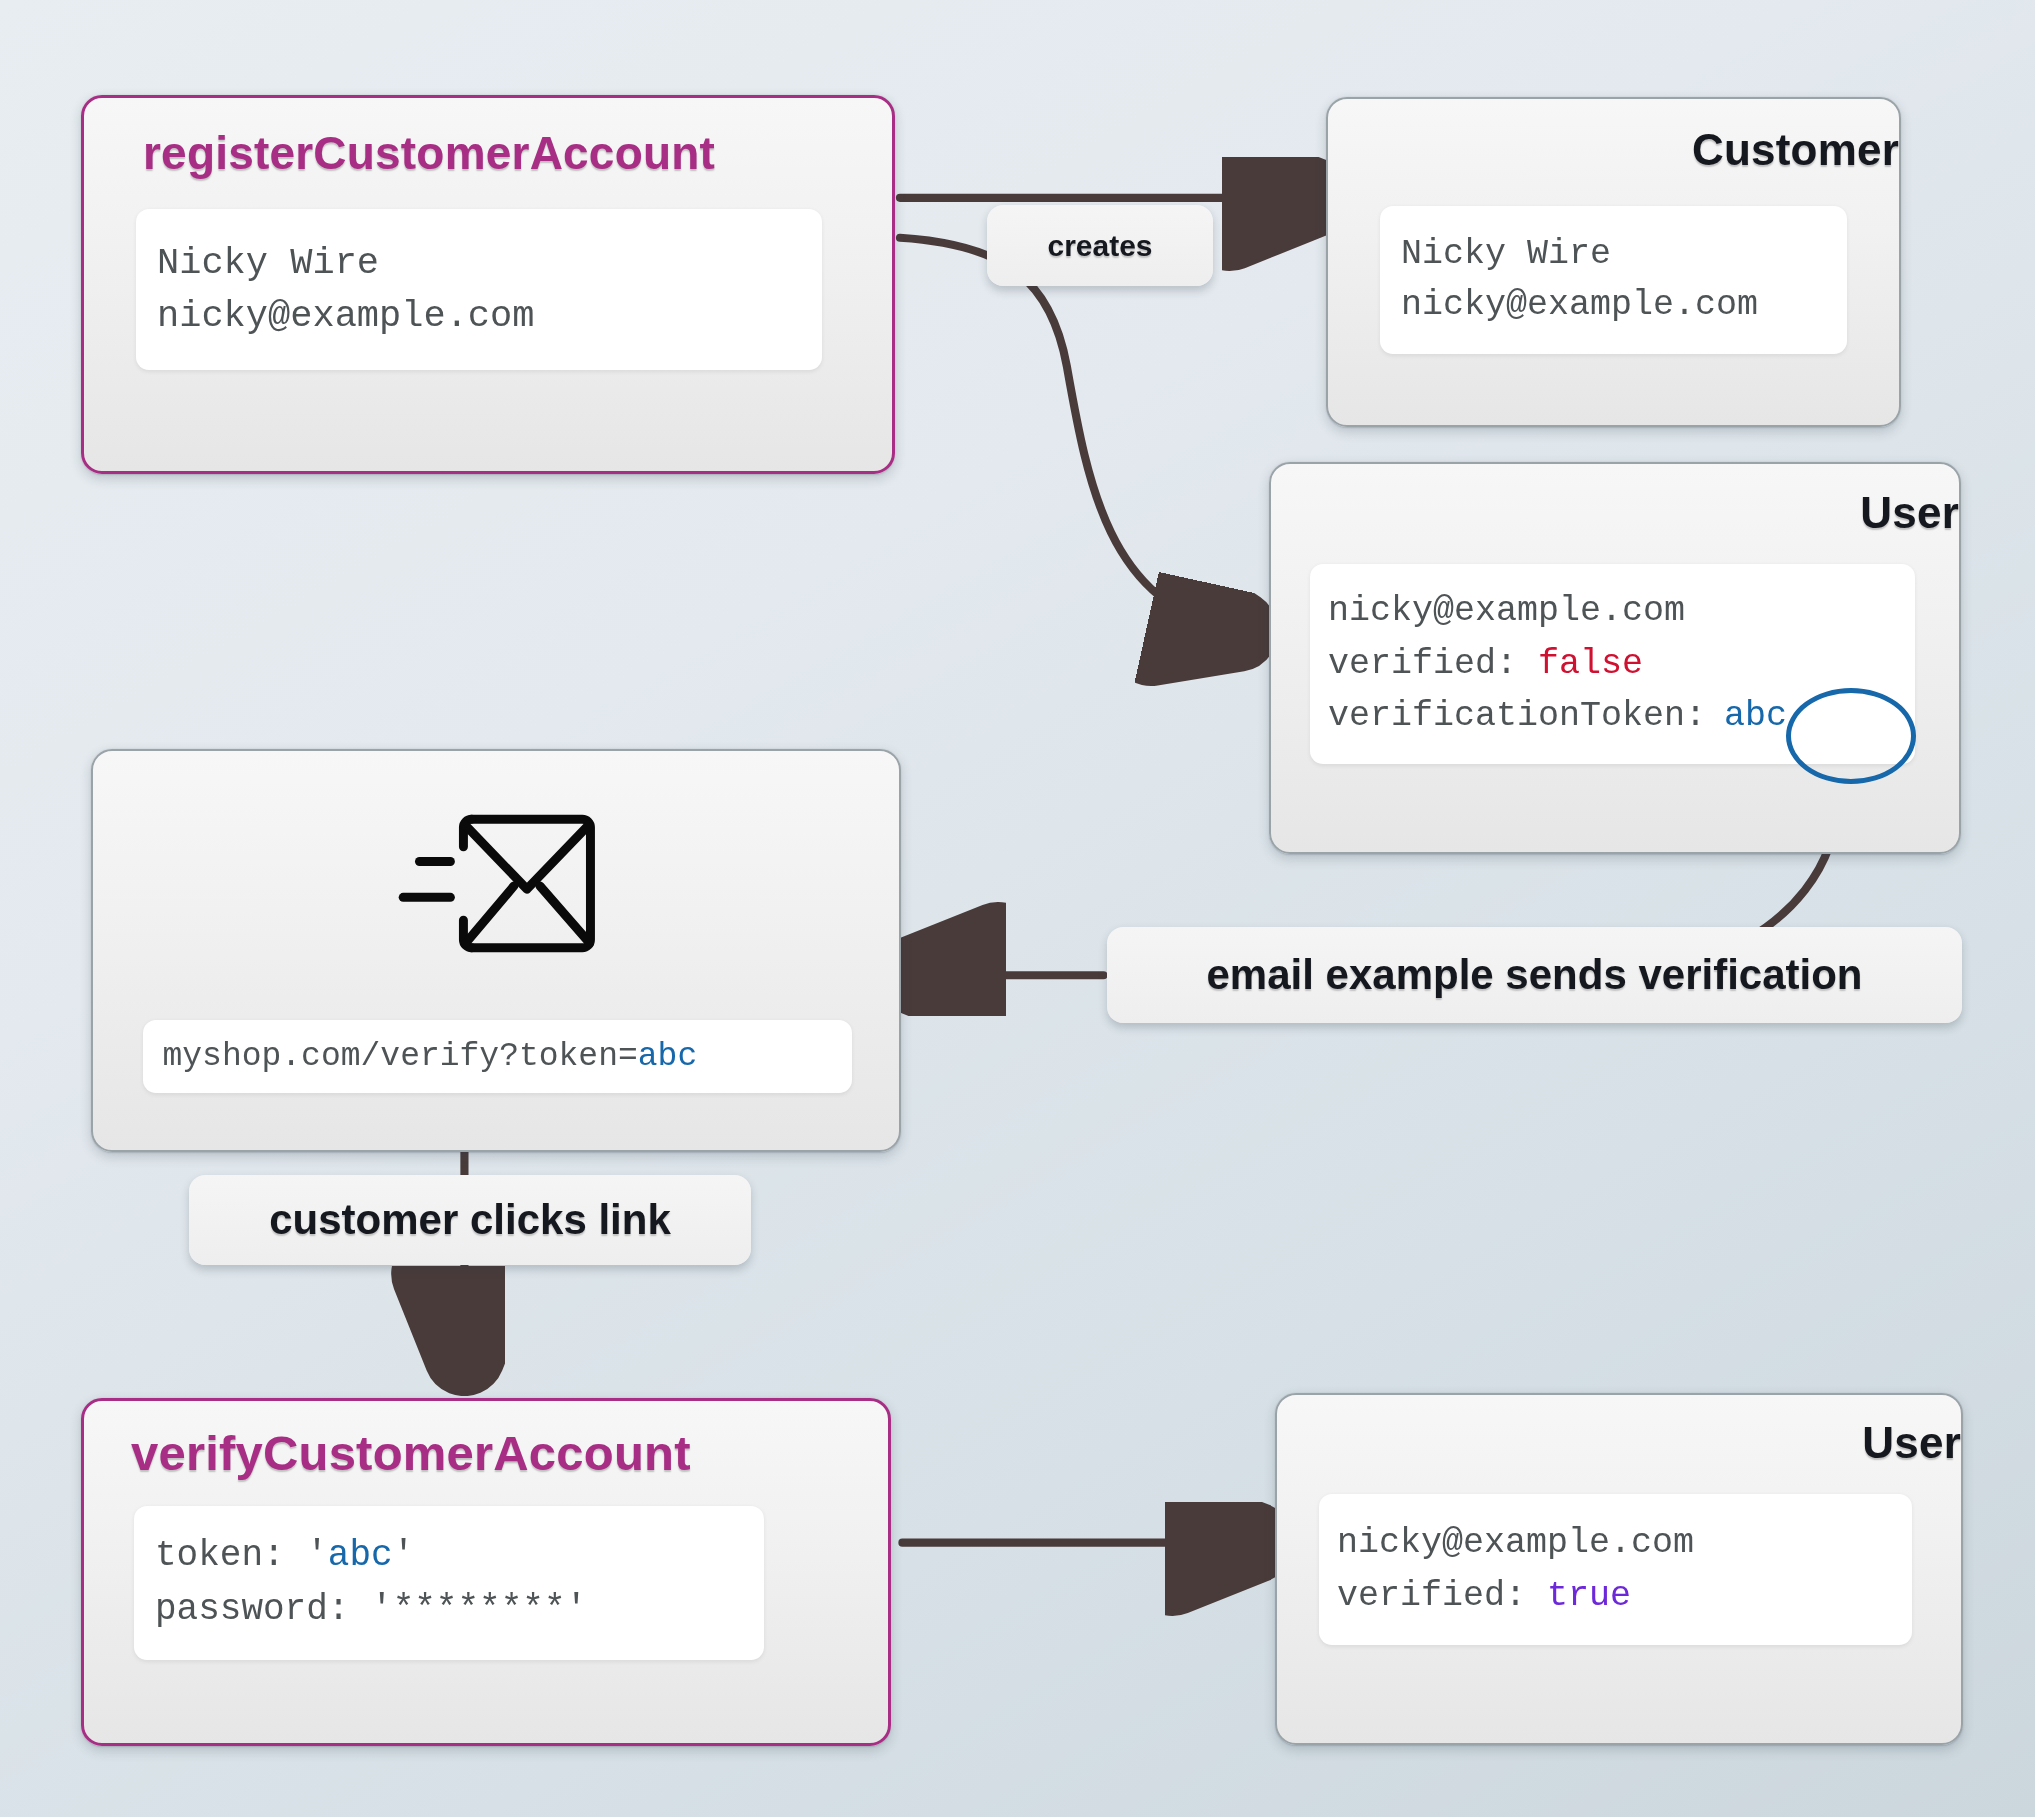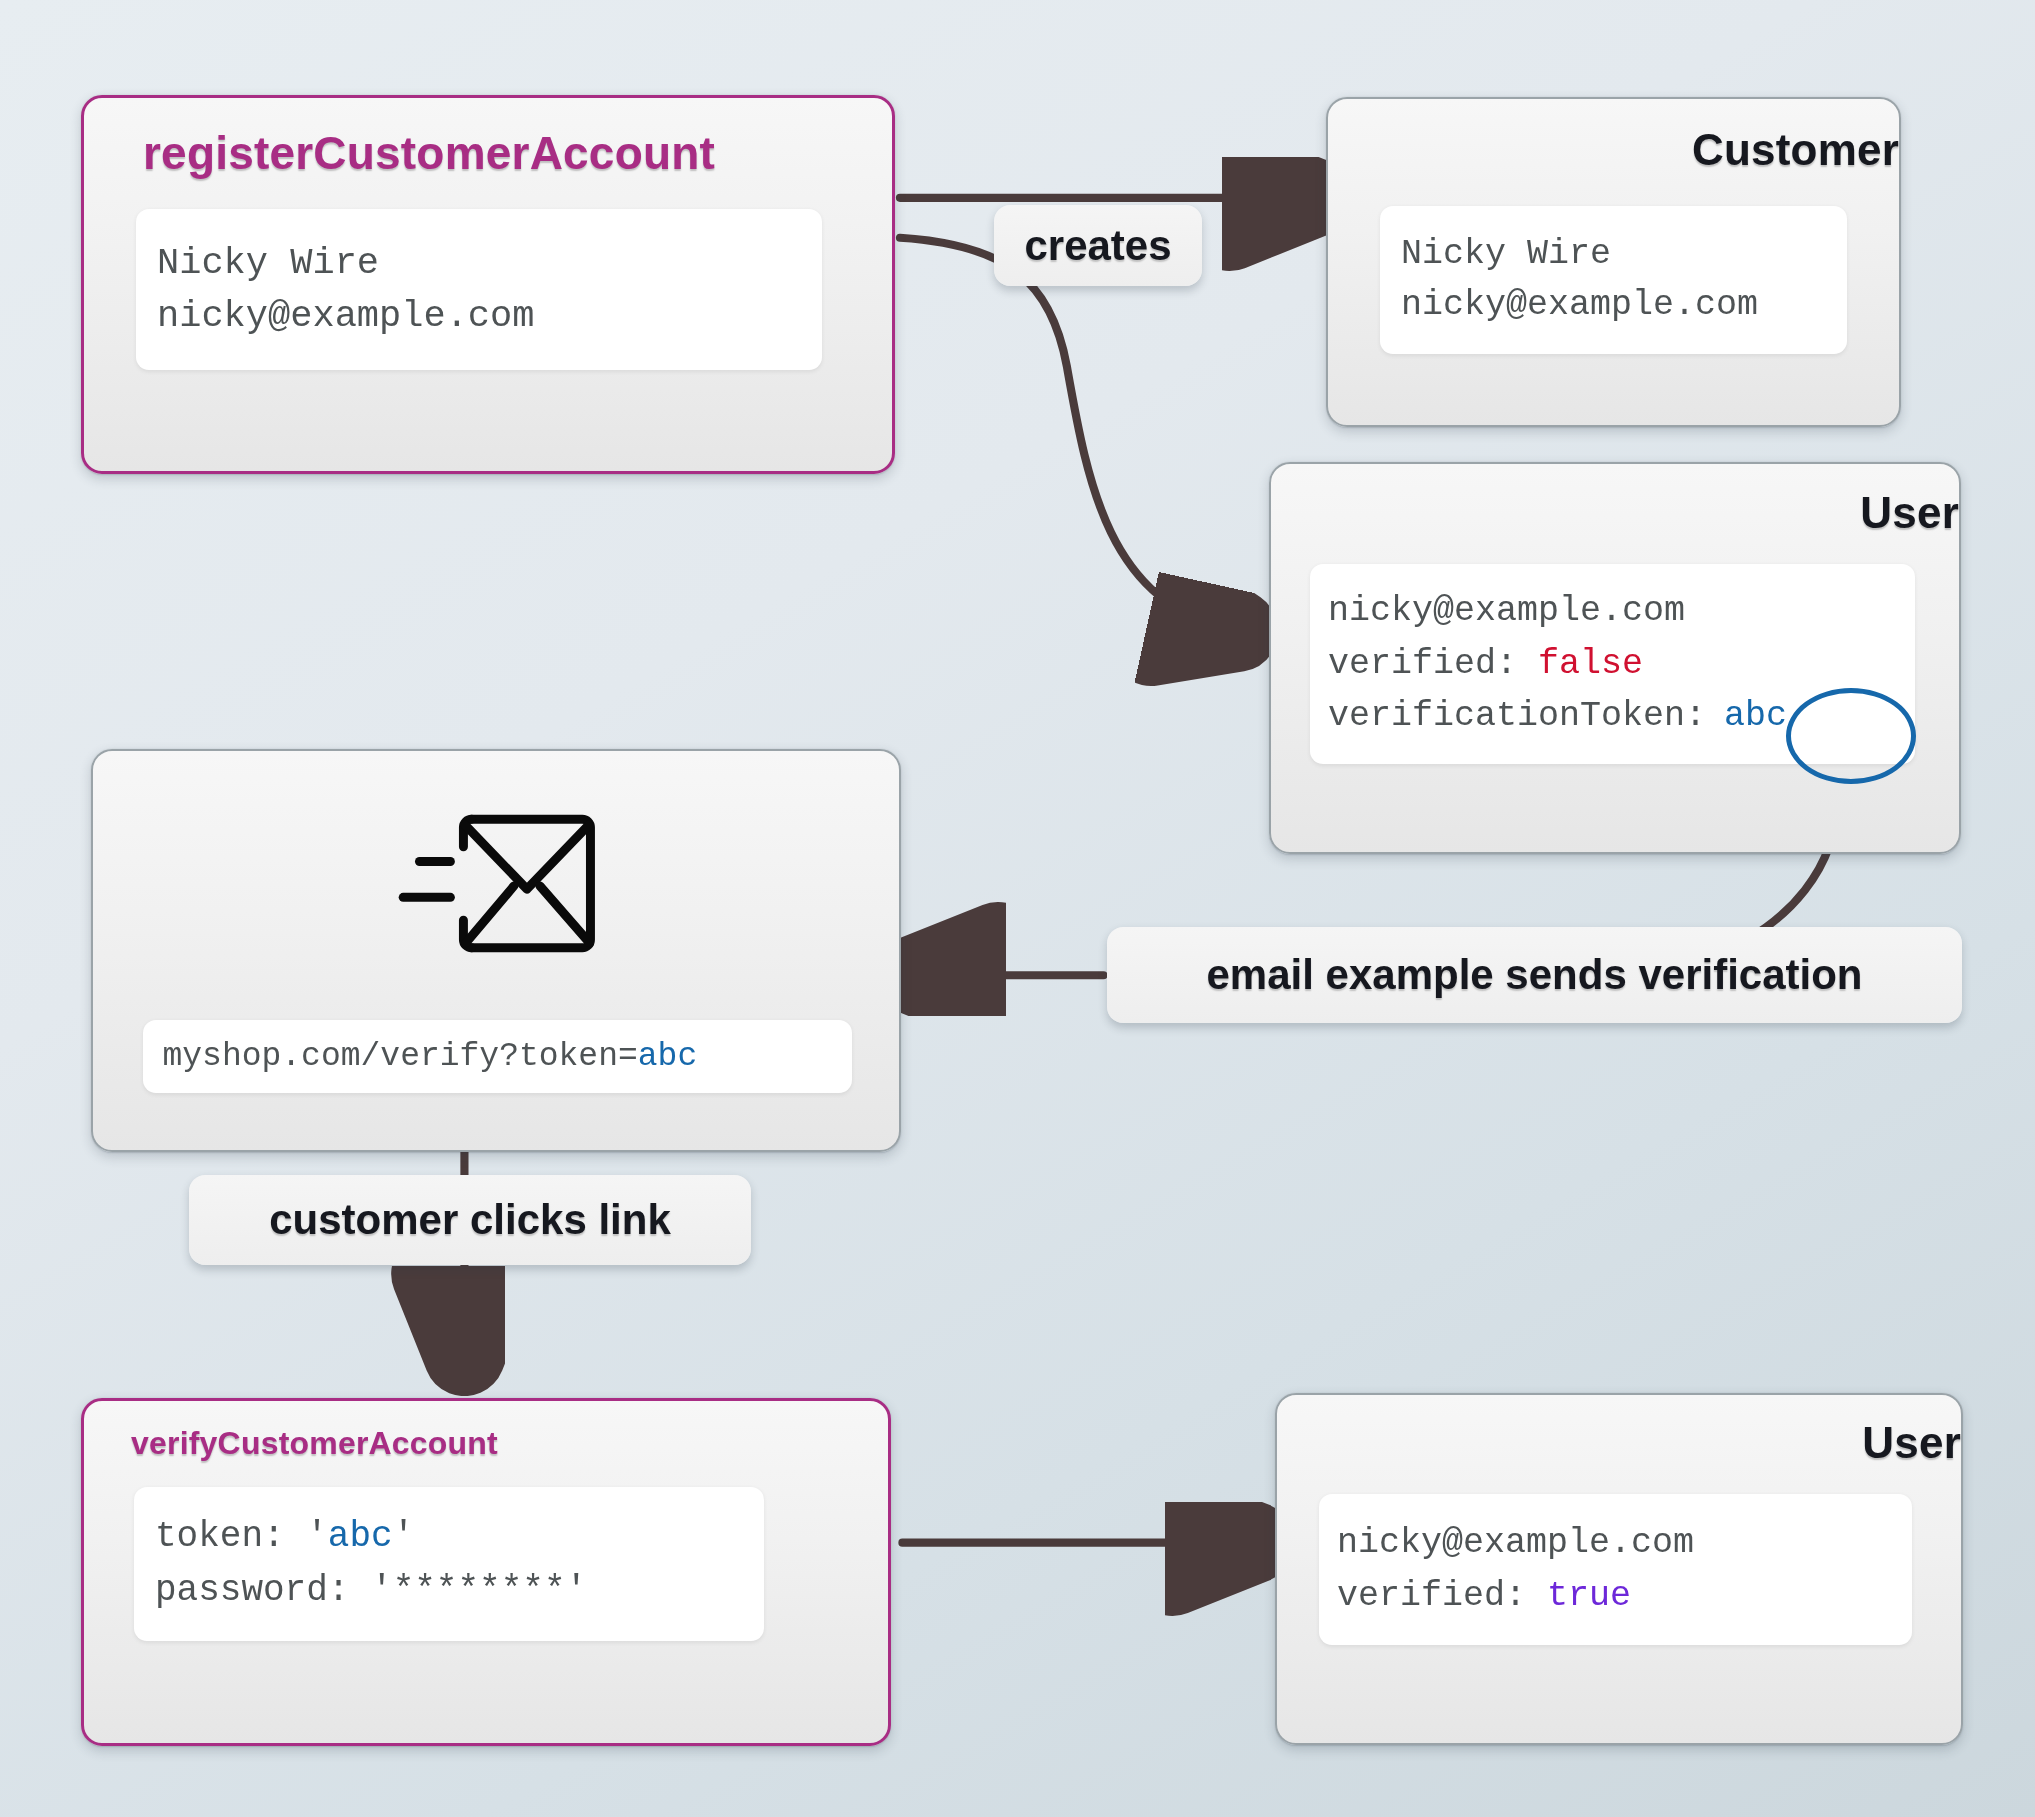--- a/index.html
+++ b/index.html
@@ -143,35 +143,35 @@
           <path d="M16,122 L74,122"></path>
         </g>
       </svg>
     </div>
     <div class="panel" style="position:absolute;left:50px;right:47px;top:269px;padding:18px 19.5px;font-size:33px;">
       <div class="row"><span>myshop.com/verify?token=</span><span class="val-token">abc</span></div>
     </div>
   </div>
 
   <div class="node accent" style="left:81px;top:1370px;width:810px;height:348px;">
-    <div class="node-title title-accent title-left" style="font-size:32px;padding:24.4px 0 0 47px;">verifyCustomerAccount</div>
+    <div class="node-title title-accent title-left" style="font-size:49px;padding:24.4px 0 0 47px;">verifyCustomerAccount</div>
     <div class="panel" style="margin:24.4px 124px 0 50px;padding:23px 21px;font-size:36px;line-height:1.50;">
       <div class="row"><span>token: </span><span class="q">'</span><span class="val-token">abc</span><span class="q">'</span></div>
       <div class="row"><span>password: </span><span>'********'</span></div>
     </div>
   </div>
 
   <div class="node plain" style="left:1275px;top:1365px;width:688px;height:352px;">
     <div class="node-title title-dark" style="font-size:44px;padding-top:23px;">User</div>
     <div class="panel" style="margin:26px 49px 0 42px;padding:23px 18px;font-size:35px;line-height:1.50;">
       <div class="row">nicky@example.com</div>
       <div class="row"><span>verified: </span><span class="val-true">true</span></div>
     </div>
   </div>
 
-  <div class="edge-label" style="left:987px;top:205px;width:208px;height:81px;font-size:42px;margin-left:7px;">creates</div>
+  <div class="edge-label" style="left:987px;top:205px;width:226px;height:81px;font-size:30px;">creates</div>
 
   <div class="edge-label" style="left:1107px;top:927px;width:855px;height:96px;font-size:42px;">email example sends verification</div>
 
   <div class="edge-label" style="left:189px;top:1175px;width:562px;height:90px;font-size:42px;">customer clicks link</div>
 
 </div>
 
 
 </body></html>

